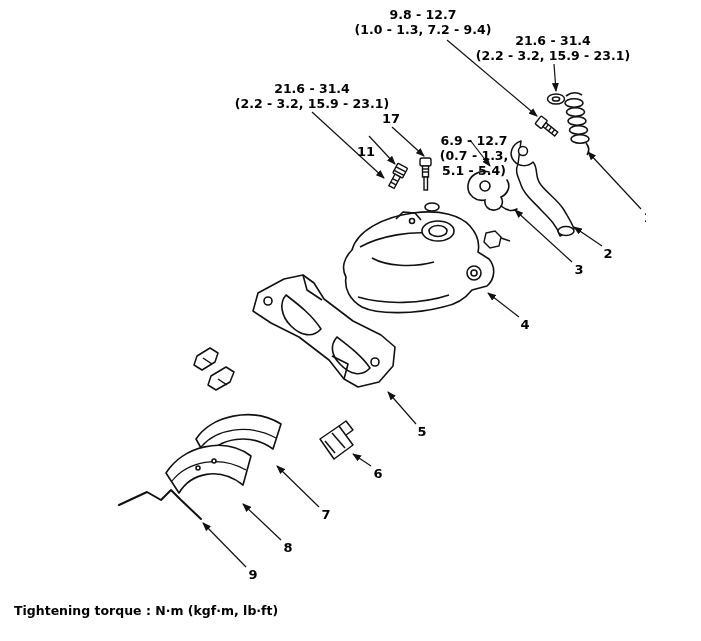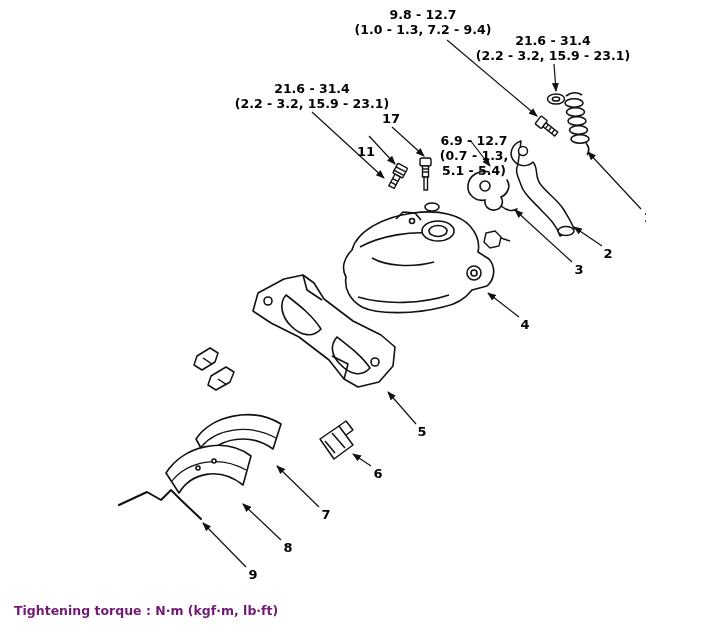--- a/index.html
+++ b/index.html
@@ -32,21 +32,21 @@
     text-align: center;
     line-height: 15px;
     white-space: nowrap;
     color: #000;
   }
   .footer-note {
     position: absolute;
     left: 14px; top: 603px;
     font-size: 12.5px;
     font-weight: bold;
-    color: #701a75;
+    color: #000000;
   }
 </style>
 </head>
 <body>
 
 <div id="stage">
 
   <svg id="artwork" width="701" height="641" viewBox="0 0 701 641" xmlns="http://www.w3.org/2000/svg">
     <defs>
       <marker id="arr" markerWidth="9" markerHeight="7" refX="8" refY="3.5" orient="auto" markerUnits="userSpaceOnUse">

